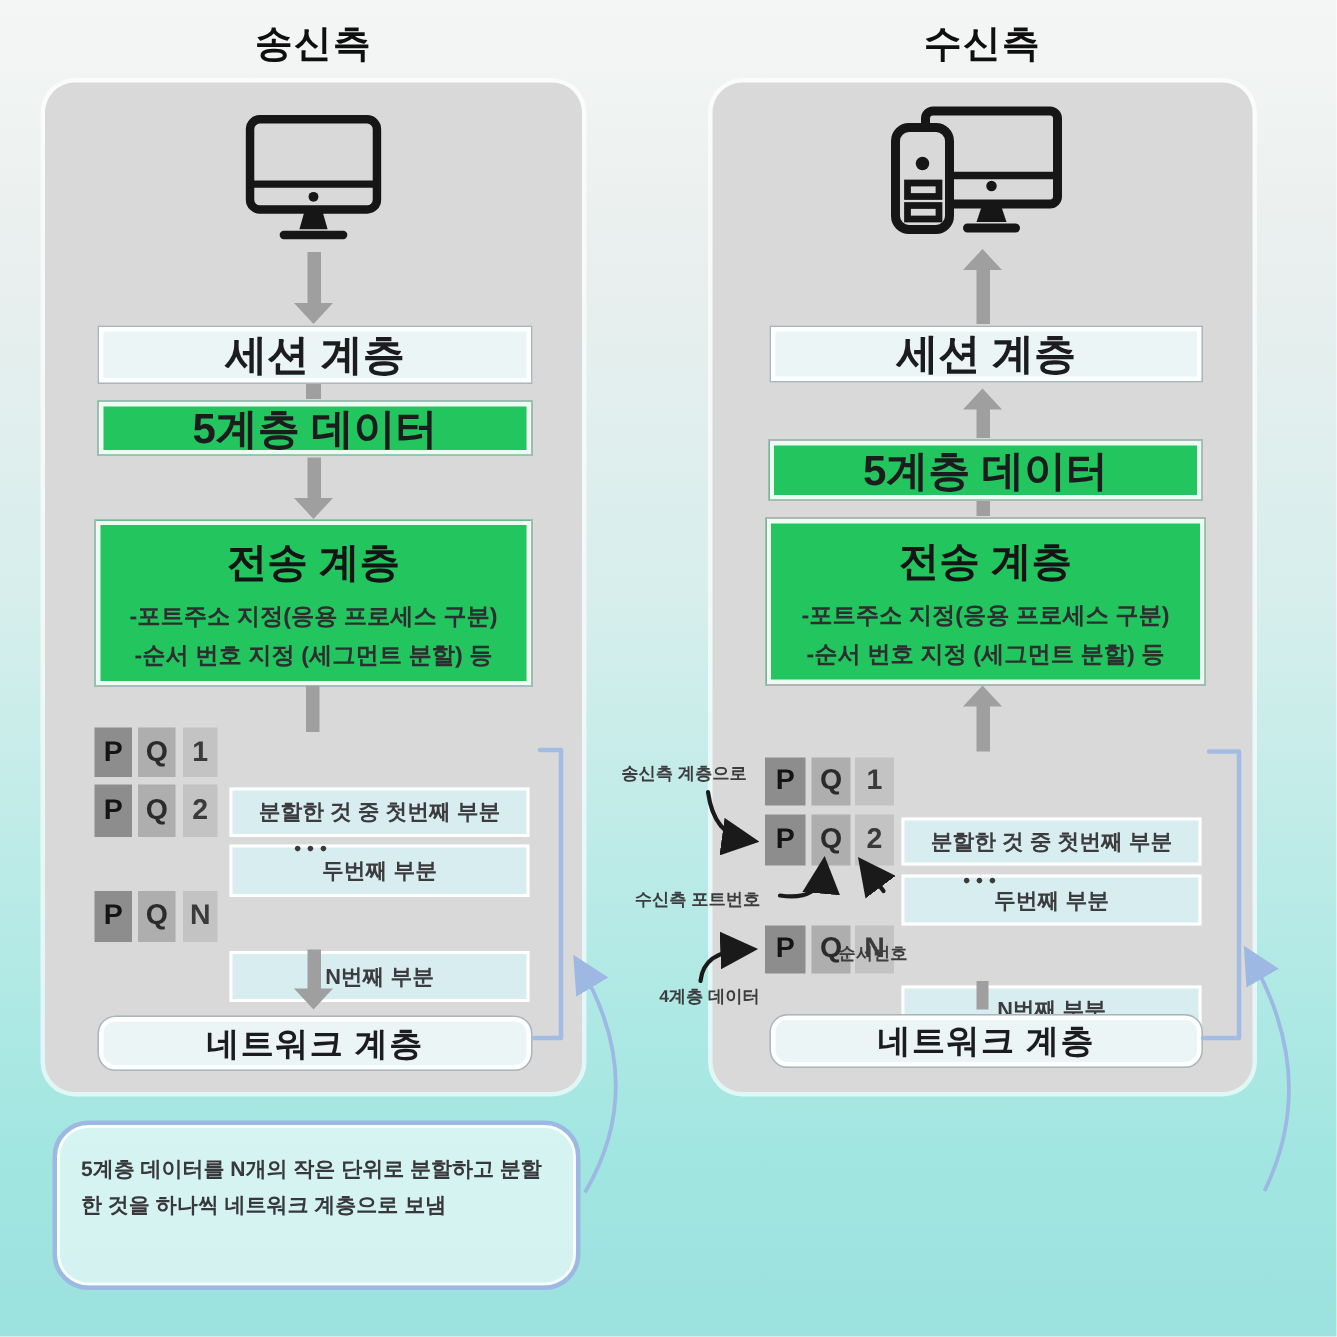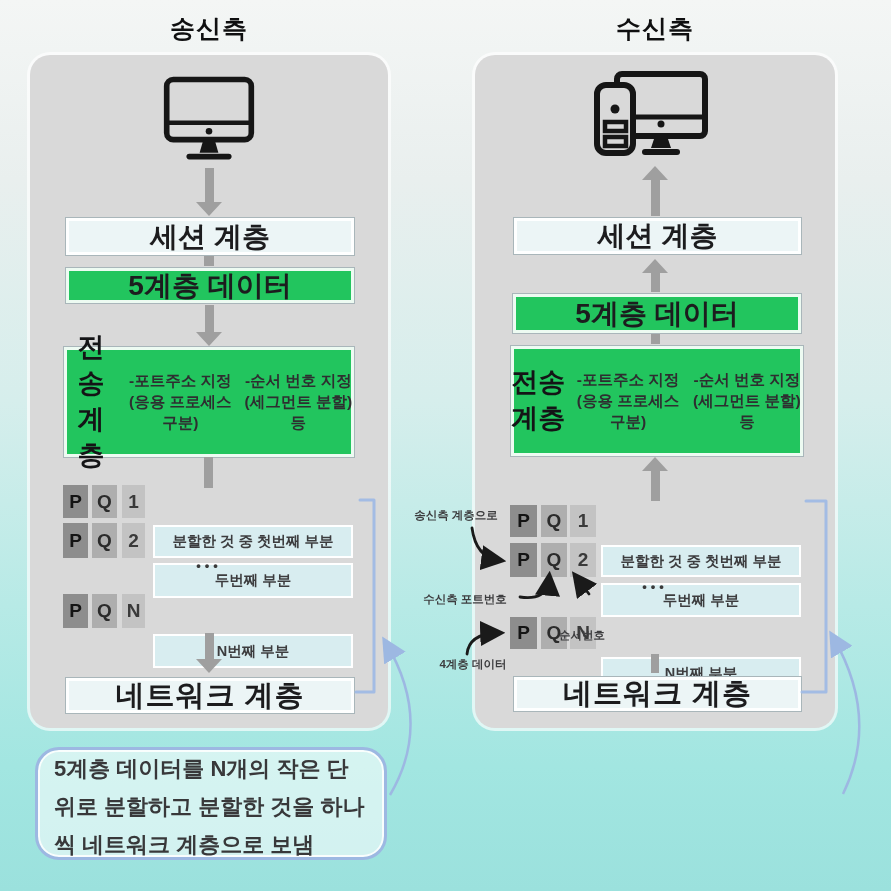--- a/index.html
+++ b/index.html
@@ -13,22 +13,22 @@
     box-shadow:0 0 0 3px rgba(255,255,255,.65);z-index:1;}
   .p-left{left:30px;width:358px;}
   .p-right{left:475px;width:360px;}
   .icon{position:absolute;}
   .box{position:absolute;display:flex;align-items:center;justify-content:center;
     border:1px solid #a9b6ba;box-shadow:inset 0 0 0 3px rgba(255,255,255,.92);
     font-weight:bold;color:#1c1c1e;text-align:center;}
   .box.light{background:#ecf5f6;}
   .box.cyan{background:#22c55e;}
   .lay{font-size:28px;}
-  .net{font-size:29px;letter-spacing:1px;}
-  .transport{flex-direction:row;gap:5px;}
+  .net{font-size:22px;letter-spacing:1px;border-radius:12px;}
+  .transport{flex-direction:column;gap:5px;}
   .tr-title{font-size:27px;font-weight:800;color:#141416;margin-bottom:3px;}
   .tr-line{font-size:15.5px;font-weight:700;color:#2e2e30;}
   .garrow{position:absolute;width:26px;z-index:2;}
   .garrow .shaft{position:absolute;left:8.5px;width:9px;background:#9f9f9f;}
   .garrow.down .shaft{top:0;bottom:13px;}
   .garrow.down .head{position:absolute;bottom:0;left:0;width:0;height:0;
     border-left:13px solid transparent;border-right:13px solid transparent;border-top:14px solid #9f9f9f;}
   .garrow.up .shaft{top:13px;bottom:0;}
   .garrow.up .head{position:absolute;top:0;left:0;width:0;height:0;
     border-left:13px solid transparent;border-right:13px solid transparent;border-bottom:14px solid #9f9f9f;}
@@ -37,21 +37,21 @@
     font-weight:800;font-size:19px;color:#141414;}
   .p-cell{background:#8d8d8d;}
   .q-cell{background:#aeaeae;color:#2b2b2b;}
   .s-cell{background:#c3c3c3;color:#3a3a3a;}
   .seg-label{position:absolute;background:#d8edf0;border:2px solid #ffffff;display:flex;
     align-items:center;justify-content:center;font-size:14.5px;font-weight:600;color:#3c3c3e;margin-top:40px;}
   .dots{position:absolute;left:0;width:100%;text-align:center;font-size:13px;font-weight:900;
     letter-spacing:4px;color:#3a3a3a;}
   .callout{position:absolute;z-index:2;background:rgba(255,255,255,.55);border:3px solid #9db8e2;
     border-radius:24px;box-shadow:inset 0 0 0 2px rgba(255,255,255,.85);
-    padding:0 16px;font-size:22px;line-height:1.72;color:#38383a;font-weight:600;
+    padding:17px 16px;font-size:14px;line-height:1.72;color:#38383a;font-weight:600;
     word-break:break-all;box-sizing:border-box;}
   .ann{position:absolute;z-index:6;font-size:11.5px;font-weight:700;color:#3d3d3f;text-align:center;}
   .overlay{position:absolute;left:0;top:0;z-index:5;pointer-events:none;}
   .bracket{fill:none;stroke:#a3bce4;stroke-width:3;stroke-linejoin:round;stroke-linecap:round;}
   .curve{fill:none;stroke:#9db8e2;stroke-width:2.5;}
   .bArrow{fill:none;stroke:#1a1a1a;stroke-width:2.8;stroke-linecap:round;}
   .iconline{fill:none;stroke:#161616;stroke-width:6;stroke-linejoin:round;}
 </style>
 </head>
 <body>

